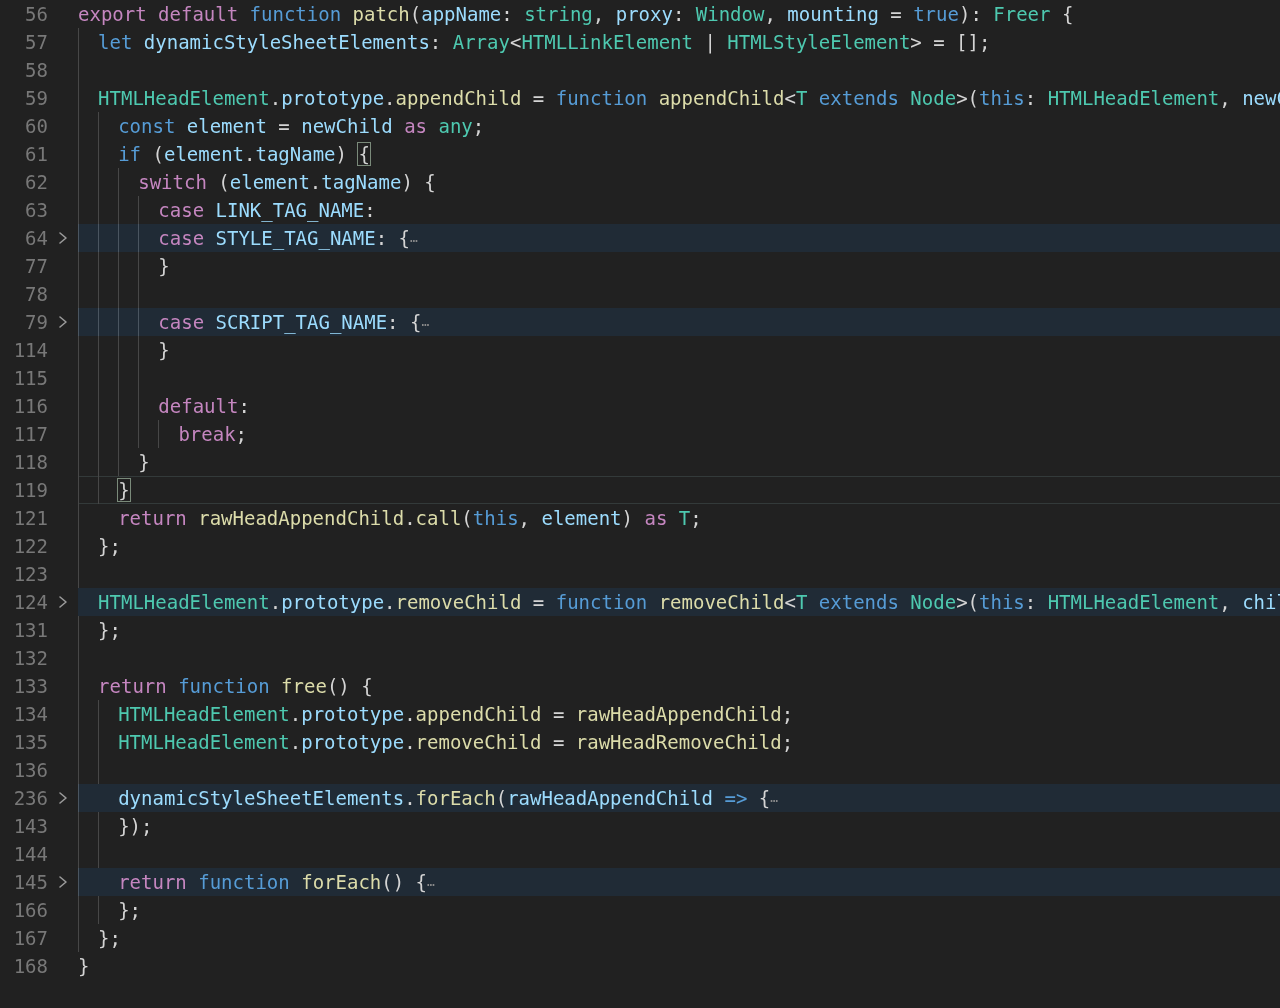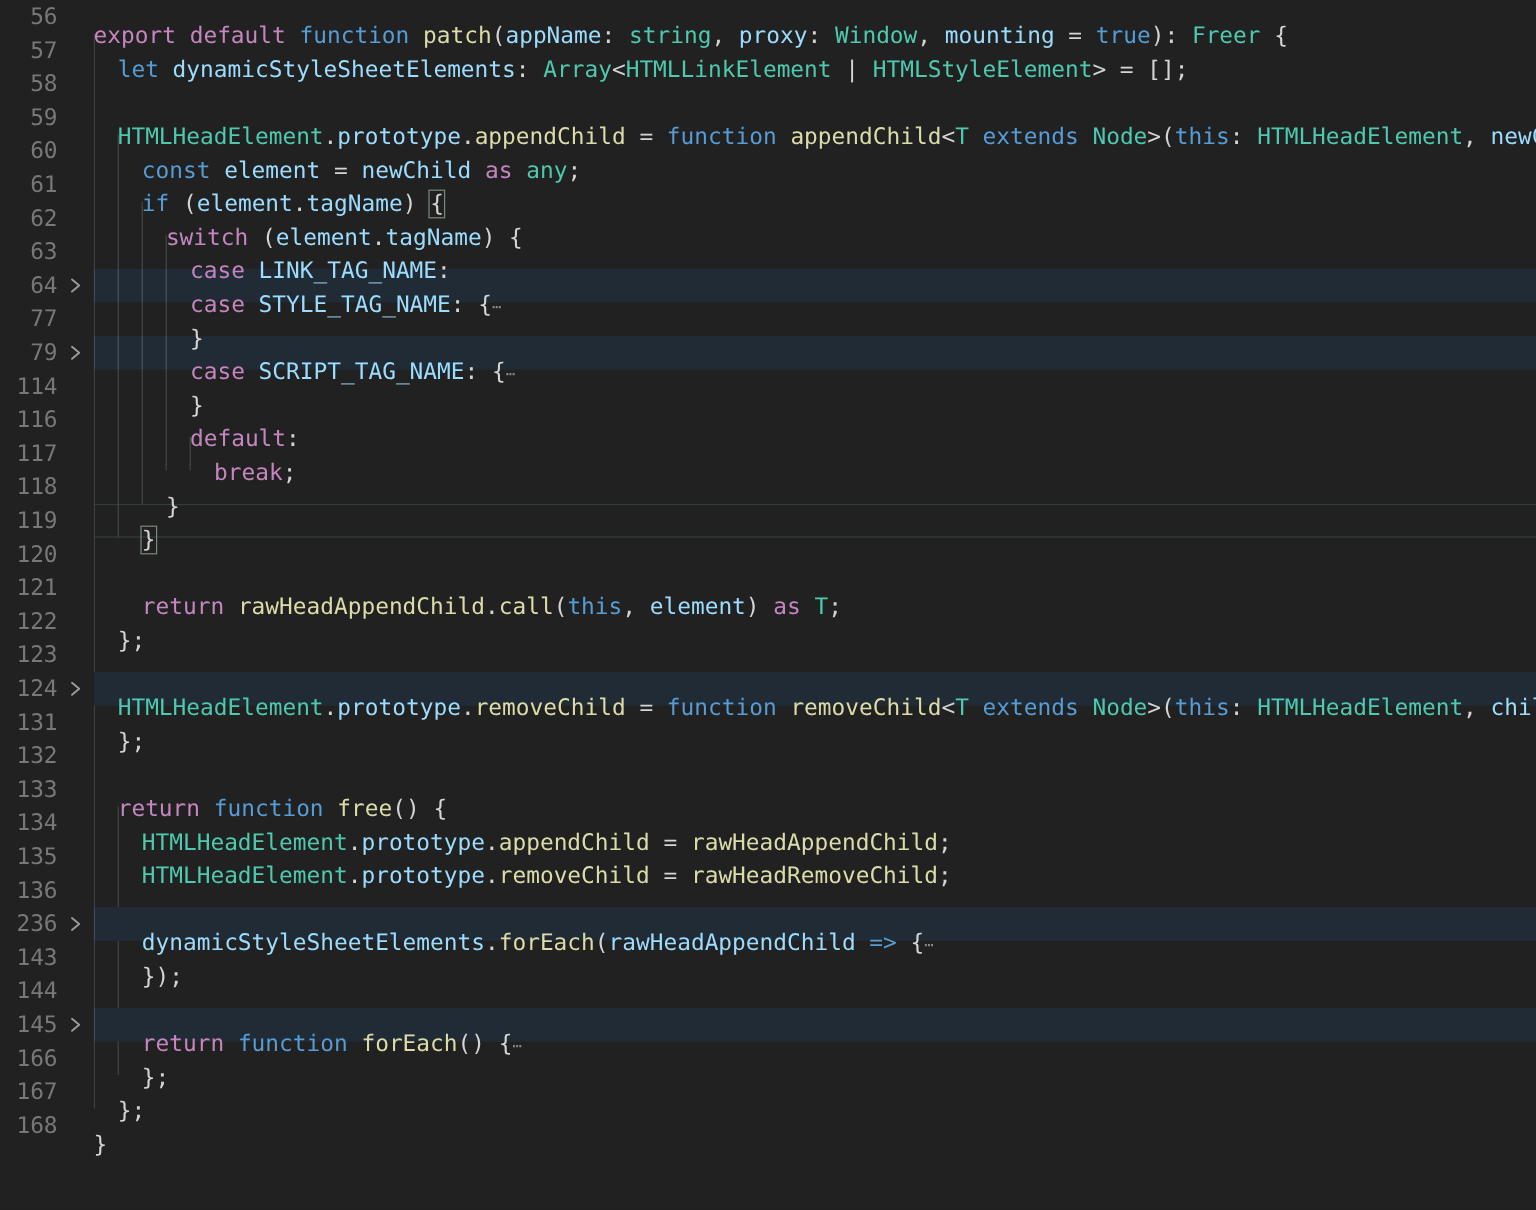--- a/index.html
+++ b/index.html
@@ -56,21 +56,21 @@
     line-height: 28px;
     text-align: center;
     color: #9a9a9a;
     font-size: 17px;
   }
   .fold svg { display: block; margin: 7px auto 0 auto; }
 
   
   .code {
     position: absolute;
-    left: 78px; top: 16px;
+    left: 78px; top: 0;
     height: 28px;
     line-height: 28px;
     white-space: pre;
     color: #d4d4d4;
     z-index: 3;
     text-align: right;
   }
 
   
   .rowbg {
@@ -126,29 +126,30 @@
     <div class="line"><div class="rowbg"></div><div class="guide" style="left: 78px;"></div><div class="gutter"><div class="lineno">58</div></div><div class="code" style="left: 98.08px;"></div></div>
     <div class="line"><div class="rowbg"></div><div class="guide" style="left: 78px;"></div><div class="gutter"><div class="lineno">59</div></div><div class="code" style="left: 98.08px;"><span class="type">HTMLHeadElement</span><span class="punc">.</span><span class="var">prototype</span><span class="punc">.</span><span class="fn">appendChild</span><span class="punc"> = </span><span class="kw2">function </span><span class="fn">appendChild</span><span class="punc">&lt;</span><span class="type">T</span><span class="kw2"> extends </span><span class="type">Node</span><span class="punc">&gt;(</span><span class="kw2">this</span><span class="punc">: </span><span class="type">HTMLHeadElement</span><span class="punc">, </span><span class="var">newChi</span></div></div>
     <div class="line"><div class="rowbg"></div><div class="guide" style="left: 78px;"></div><div class="guide" style="left: 98.08px;"></div><div class="gutter"><div class="lineno">60</div></div><div class="code" style="left: 118.16px;"><span class="kw2">const </span><span class="var">element </span><span class="punc">= </span><span class="var">newChild </span><span class="kw">as </span><span class="type">any</span><span class="punc">;</span></div></div>
     <div class="line"><div class="rowbg"></div><div class="guide" style="left: 78px;"></div><div class="guide" style="left: 98.08px;"></div><div class="gutter"><div class="lineno">61</div></div><div class="code" style="left: 118.16px;"><span class="kw2">if </span><span class="punc">(</span><span class="var">element</span><span class="punc">.</span><span class="var">tagName</span><span class="punc">) </span><span class="bmatch">{</span></div></div>
     <div class="line"><div class="rowbg"></div><div class="guide" style="left: 78px;"></div><div class="guide" style="left: 98.08px;"></div><div class="guide" style="left: 118.16px;"></div><div class="gutter"><div class="lineno">62</div></div><div class="code" style="left: 138.24px;"><span class="kw">switch </span><span class="punc">(</span><span class="var">element</span><span class="punc">.</span><span class="var">tagName</span><span class="punc">) {</span></div></div>
     <div class="line"><div class="rowbg"></div><div class="guide" style="left: 78px;"></div><div class="guide" style="left: 98.08px;"></div><div class="guide" style="left: 118.16px;"></div><div class="guide" style="left: 138.24px;"></div><div class="gutter"><div class="lineno">63</div></div><div class="code" style="left: 158.32px;"><span class="kw">case </span><span class="const">LINK_TAG_NAME</span><span class="punc">:</span></div></div>
     <div class="line folded"><div class="rowbg"></div><div class="guide" style="left: 78px;"></div><div class="guide" style="left: 98.08px;"></div><div class="guide" style="left: 118.16px;"></div><div class="guide" style="left: 138.24px;"></div><div class="gutter"><div class="lineno">64</div><div class="fold"><svg width="12" height="14" viewBox="0 0 12 14">
             <path d="M3 2 L9 7 L3 12" fill="none" stroke="#9a9a9a" stroke-width="1.6" stroke-linecap="round" stroke-linejoin="round"></path>
           </svg></div></div><div class="code" style="left: 158.32px;"><span class="kw">case </span><span class="const">STYLE_TAG_NAME</span><span class="punc">: {</span><span class="dots">⋯</span></div></div>
     <div class="line"><div class="rowbg"></div><div class="guide" style="left: 78px;"></div><div class="guide" style="left: 98.08px;"></div><div class="guide" style="left: 118.16px;"></div><div class="guide" style="left: 138.24px;"></div><div class="gutter"><div class="lineno">77</div></div><div class="code" style="left: 158.32px;"><span class="punc">}</span></div></div>
+    <div class="line"><div class="rowbg"></div><div class="guide" style="left: 78px;"></div><div class="guide" style="left: 98.08px;"></div><div class="guide" style="left: 118.16px;"></div><div class="guide" style="left: 138.24px;"></div><div class="gutter"><div class="lineno">78</div></div><div class="code" style="left: 158.32px;"></div></div>
     <div class="line folded"><div class="rowbg"></div><div class="guide" style="left: 78px;"></div><div class="guide" style="left: 98.08px;"></div><div class="guide" style="left: 118.16px;"></div><div class="guide" style="left: 138.24px;"></div><div class="gutter"><div class="lineno">79</div><div class="fold"><svg width="12" height="14" viewBox="0 0 12 14">
             <path d="M3 2 L9 7 L3 12" fill="none" stroke="#9a9a9a" stroke-width="1.6" stroke-linecap="round" stroke-linejoin="round"></path>
           </svg></div></div><div class="code" style="left: 158.32px;"><span class="kw">case </span><span class="const">SCRIPT_TAG_NAME</span><span class="punc">: {</span><span class="dots">⋯</span></div></div>
     <div class="line"><div class="rowbg"></div><div class="guide" style="left: 78px;"></div><div class="guide" style="left: 98.08px;"></div><div class="guide" style="left: 118.16px;"></div><div class="guide" style="left: 138.24px;"></div><div class="gutter"><div class="lineno">114</div></div><div class="code" style="left: 158.32px;"><span class="punc">}</span></div></div>
+    <div class="line"><div class="rowbg"></div><div class="guide" style="left: 78px;"></div><div class="guide" style="left: 98.08px;"></div><div class="guide" style="left: 118.16px;"></div><div class="guide" style="left: 138.24px;"></div><div class="gutter"><div class="lineno">115</div></div><div class="code" style="left: 158.32px;"></div></div>
     <div class="line"><div class="rowbg"></div><div class="guide" style="left: 78px;"></div><div class="guide" style="left: 98.08px;"></div><div class="guide" style="left: 118.16px;"></div><div class="guide" style="left: 138.24px;"></div><div class="gutter"><div class="lineno">116</div></div><div class="code" style="left: 158.32px;"><span class="kw">default</span><span class="punc">:</span></div></div>
     <div class="line"><div class="rowbg"></div><div class="guide" style="left: 78px;"></div><div class="guide" style="left: 98.08px;"></div><div class="guide" style="left: 118.16px;"></div><div class="guide" style="left: 138.24px;"></div><div class="guide" style="left: 158.32px;"></div><div class="gutter"><div class="lineno">117</div></div><div class="code" style="left: 178.4px;"><span class="kw">break</span><span class="punc">;</span></div></div>
     <div class="line"><div class="rowbg"></div><div class="guide" style="left: 78px;"></div><div class="guide" style="left: 98.08px;"></div><div class="guide" style="left: 118.16px;"></div><div class="gutter"><div class="lineno">118</div></div><div class="code" style="left: 138.24px;"><span class="punc">}</span></div></div>
     <div class="line current"><div class="rowbg"></div><div class="guide" style="left: 78px;"></div><div class="guide" style="left: 98.08px;"></div><div class="gutter"><div class="lineno">119</div></div><div class="code" style="left: 118.16px;"><span class="bmatch">}</span></div></div>
-    <div class="line"><div class="rowbg"></div><div class="guide" style="left: 78px;"></div><div class="gutter"><div class="lineno">120</div></div><div class="code" style="left: 118.16px;"></div></div>
     <div class="line"><div class="rowbg"></div><div class="guide" style="left: 78px;"></div><div class="gutter"><div class="lineno">121</div></div><div class="code" style="left: 118.16px;"><span class="kw">return </span><span class="fn">rawHeadAppendChild</span><span class="punc">.</span><span class="fn">call</span><span class="punc">(</span><span class="kw2">this</span><span class="punc">, </span><span class="var">element</span><span class="punc">) </span><span class="kw">as </span><span class="type">T</span><span class="punc">;</span></div></div>
     <div class="line"><div class="rowbg"></div><div class="guide" style="left: 78px;"></div><div class="gutter"><div class="lineno">122</div></div><div class="code" style="left: 98.08px;"><span class="punc">};</span></div></div>
     <div class="line"><div class="rowbg"></div><div class="guide" style="left: 78px;"></div><div class="gutter"><div class="lineno">123</div></div><div class="code" style="left: 98.08px;"></div></div>
     <div class="line folded"><div class="rowbg"></div><div class="gutter"><div class="lineno">124</div><div class="fold"><svg width="12" height="14" viewBox="0 0 12 14">
             <path d="M3 2 L9 7 L3 12" fill="none" stroke="#9a9a9a" stroke-width="1.6" stroke-linecap="round" stroke-linejoin="round"></path>
           </svg></div></div><div class="code" style="left: 98.08px;"><span class="type">HTMLHeadElement</span><span class="punc">.</span><span class="var">prototype</span><span class="punc">.</span><span class="fn">removeChild</span><span class="punc"> = </span><span class="kw2">function </span><span class="fn">removeChild</span><span class="punc">&lt;</span><span class="type">T</span><span class="kw2"> extends </span><span class="type">Node</span><span class="punc">&gt;(</span><span class="kw2">this</span><span class="punc">: </span><span class="type">HTMLHeadElement</span><span class="punc">, </span><span class="var">child:</span></div></div>
     <div class="line"><div class="rowbg"></div><div class="guide" style="left: 78px;"></div><div class="gutter"><div class="lineno">131</div></div><div class="code" style="left: 98.08px;"><span class="punc">};</span></div></div>
     <div class="line"><div class="rowbg"></div><div class="guide" style="left: 78px;"></div><div class="gutter"><div class="lineno">132</div></div><div class="code" style="left: 98.08px;"></div></div>
     <div class="line"><div class="rowbg"></div><div class="guide" style="left: 78px;"></div><div class="gutter"><div class="lineno">133</div></div><div class="code" style="left: 98.08px;"><span class="kw">return </span><span class="kw2">function </span><span class="fn">free</span><span class="punc">() {</span></div></div>
     <div class="line"><div class="rowbg"></div><div class="guide" style="left: 78px;"></div><div class="guide" style="left: 98.08px;"></div><div class="gutter"><div class="lineno">134</div></div><div class="code" style="left: 118.16px;"><span class="type">HTMLHeadElement</span><span class="punc">.</span><span class="var">prototype</span><span class="punc">.</span><span class="fn">appendChild</span><span class="punc"> = </span><span class="fn">rawHeadAppendChild</span><span class="punc">;</span></div></div>

